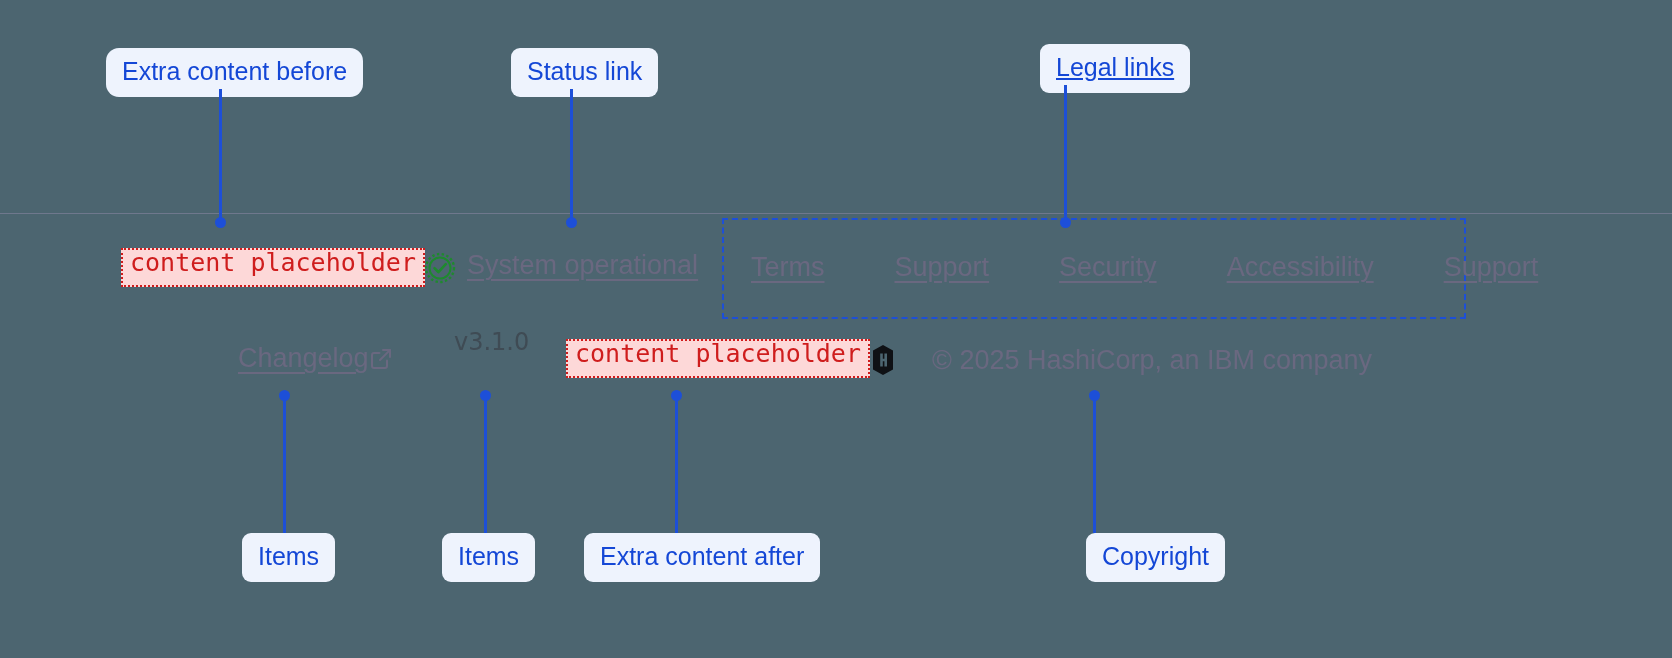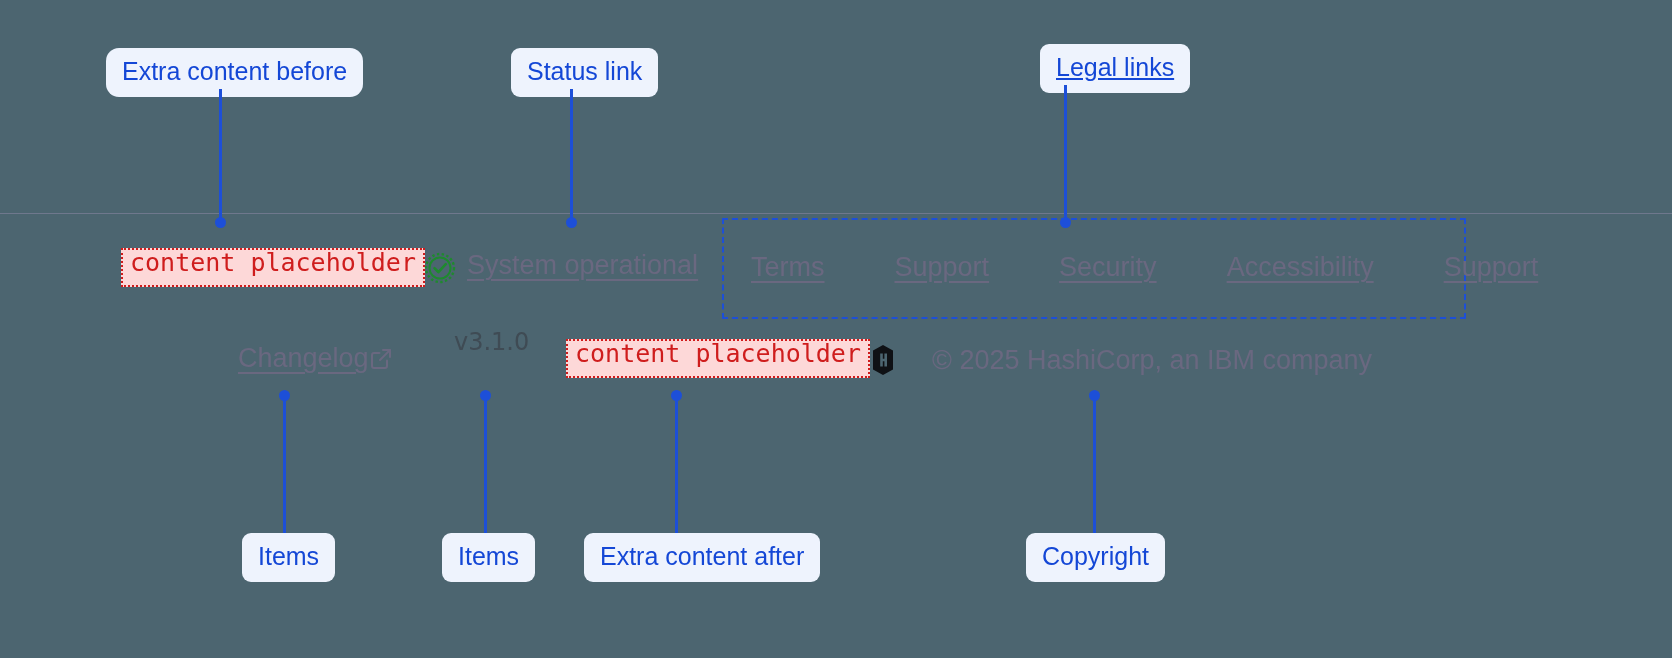--- a/index.html
+++ b/index.html
@@ -234,15 +234,15 @@
   <div class="dot" style="left:480px; top:390px;"></div>
   <div class="leader" style="left:484px; top:396px; height:137px;"></div>
   <div class="callout" style="left:442px; top:533px;">Items</div>
 
   <div class="dot" style="left:671px; top:390px;"></div>
   <div class="leader" style="left:675px; top:396px; height:137px;"></div>
   <div class="callout" style="left:584px; top:533px;">Extra content after</div>
 
   <div class="dot" style="left:1089px; top:390px;"></div>
   <div class="leader" style="left:1093px; top:396px; height:137px;"></div>
-  <div class="callout" style="left:1026px; top:533px;">Copyright</div>
+  <div class="callout" style="left:1086px; top:533px;">Copyright</div>
 
 </div>
 
 </body></html>

